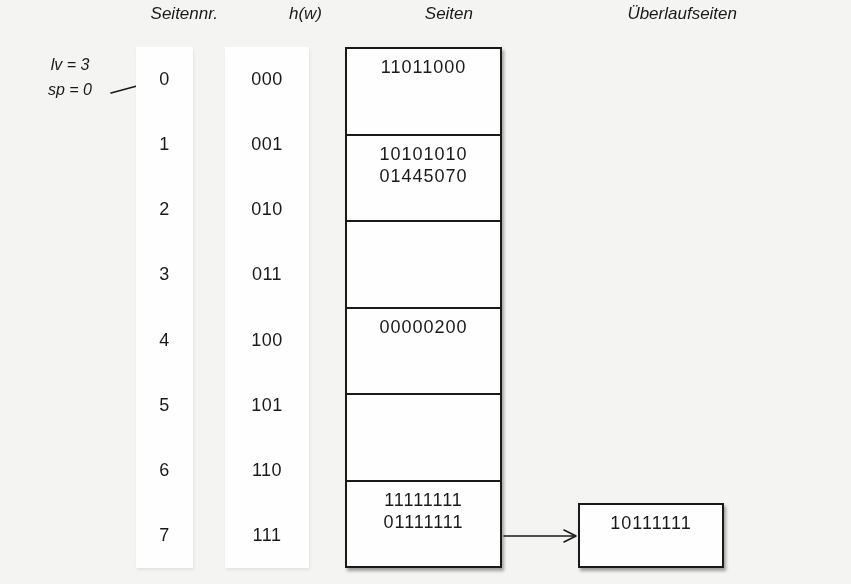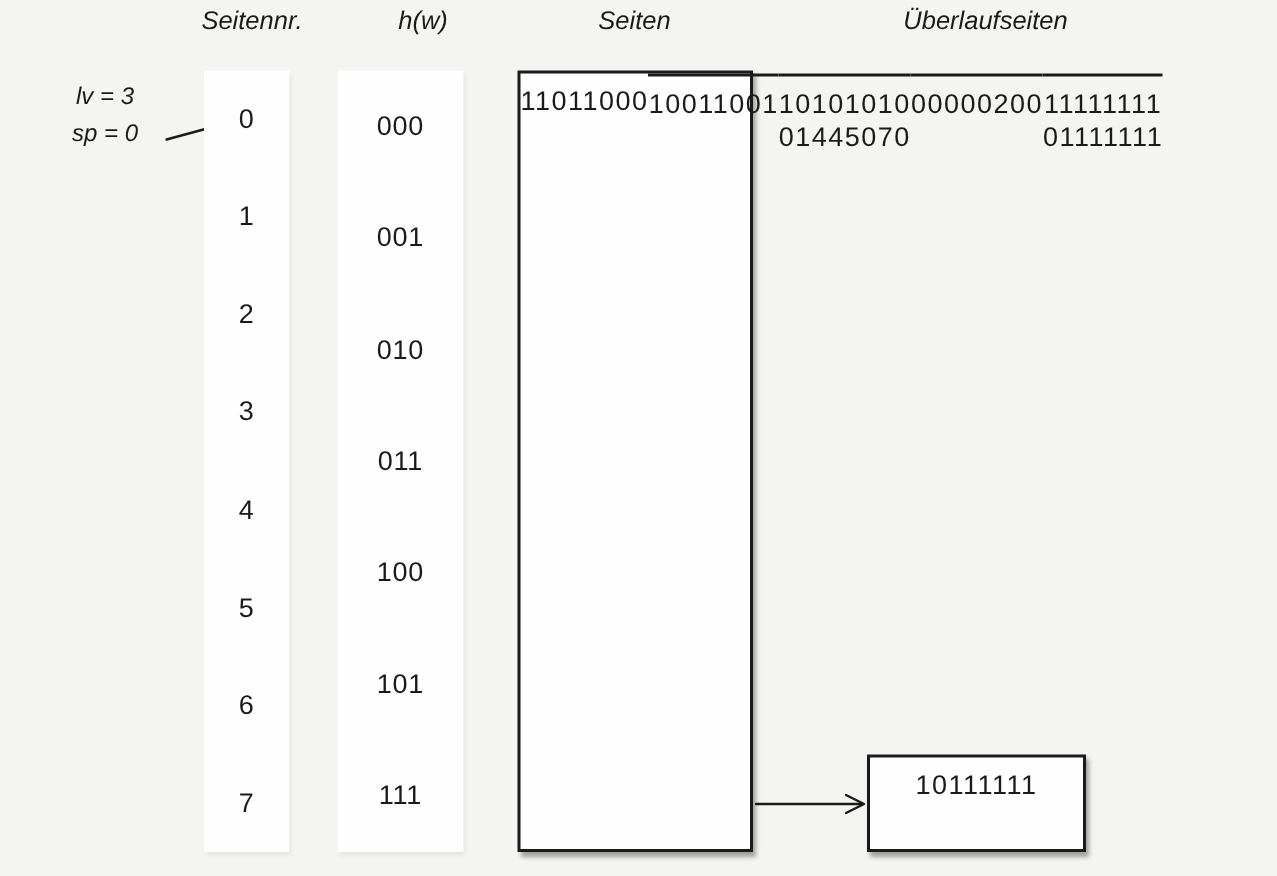--- a/index.html
+++ b/index.html
@@ -7,21 +7,21 @@
     position:relative;
     width:851px;height:584px;
     background:#f4f4f2;
     font-family:"Liberation Sans", sans-serif;
     color:#1a1a1a;
     overflow:hidden;
   }
   .hdr{
     position:absolute;top:4px;
     font-size:17px;font-style:italic;
-    text-align:center;white-space:nowrap;
+    text-align:right;white-space:nowrap;
   }
   .hdr-seitennr{left:118px;width:100px;}
   .hdr-hw{left:242px;width:80px;}
   .hdr-seiten{left:373px;width:100px;}
   .hdr-ueberlauf{left:577px;width:160px;}
   .annot{
     position:absolute;left:28px;top:52px;width:84px;
     font-size:16px;font-style:italic;line-height:25px;
     text-align:center;white-space:nowrap;
   }
@@ -33,21 +33,21 @@
   }
   .strip-nr{left:136px;width:57px;}
   .strip-hw{left:225px;width:84px;}
   .rowcell{
     flex:1;display:flex;align-items:center;justify-content:center;
     font-size:18px;letter-spacing:0.5px;
   }
   .stack{
     position:absolute;left:345px;top:47px;width:157px;height:521px;
     background:#fefefe;border:2px solid #1a1a1a;box-sizing:border-box;
-    display:flex;flex-direction:row;
+    display:flex;flex-direction:column;
     box-shadow:2px 3px 3px rgba(0,0,0,0.35);
   }
   .pagecell{
     flex:1;display:flex;flex-direction:column;align-items:center;
     padding-top:7px;box-sizing:border-box;
   }
   .pagecell.sep{border-top:2px solid #1a1a1a;}
   .bin{
     font-size:18px;line-height:22px;letter-spacing:1px;
     white-space:nowrap;
@@ -94,29 +94,27 @@
       <div class="rowcell">6</div>
       <div class="rowcell">7</div>
     </div>
   <div class="strip strip-hw">
       <div class="rowcell">000</div>
       <div class="rowcell">001</div>
       <div class="rowcell">010</div>
       <div class="rowcell">011</div>
       <div class="rowcell">100</div>
       <div class="rowcell">101</div>
+      <div class="rowcell">110</div>
       <div class="rowcell">111</div>
     </div>
 
   <div class="stack">
       <div class="pagecell">
         <div class="bin">11011000</div>
-      </div>
-      <div class="pagecell sep">
-        <div class="bin">10011001</div>
       </div>
       <div class="pagecell sep">
         <div class="bin">10101010</div>
         <div class="bin">01445070</div>
       </div>
       <div class="pagecell sep"></div>
       <div class="pagecell sep">
         <div class="bin">00000200</div>
       </div>
       <div class="pagecell sep"></div>

